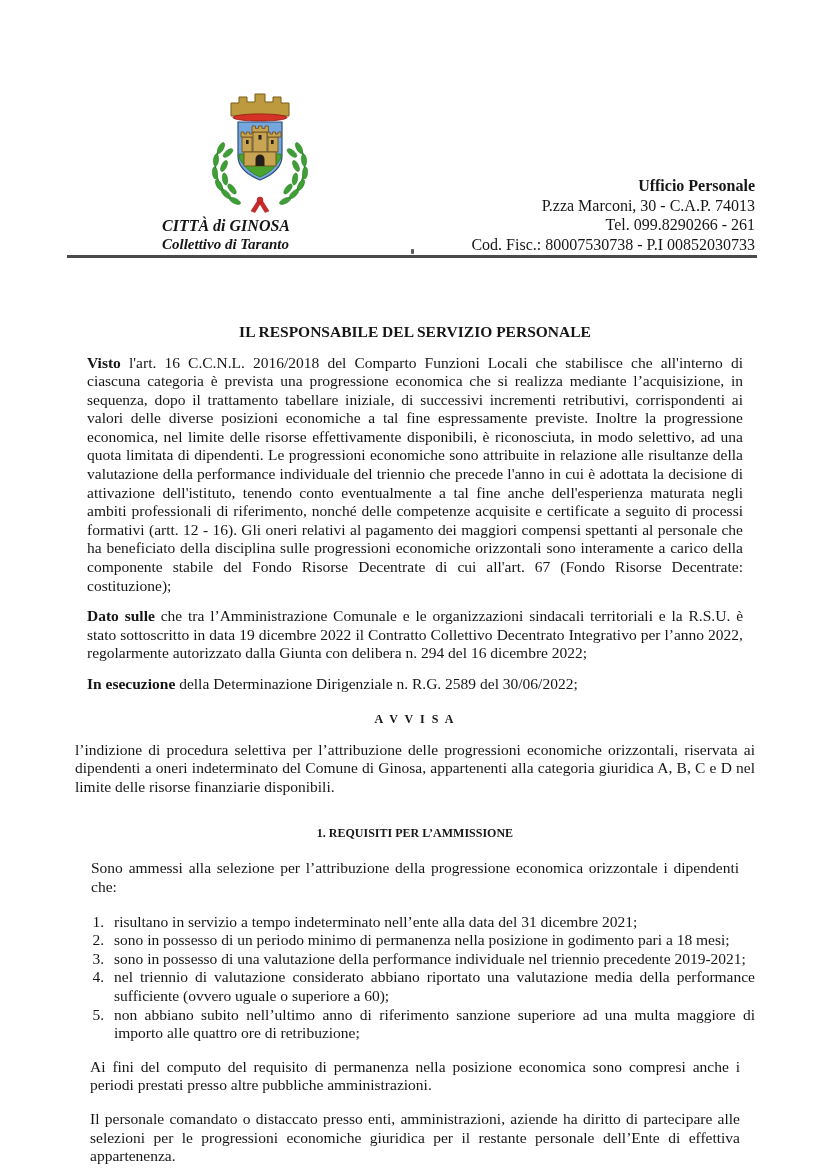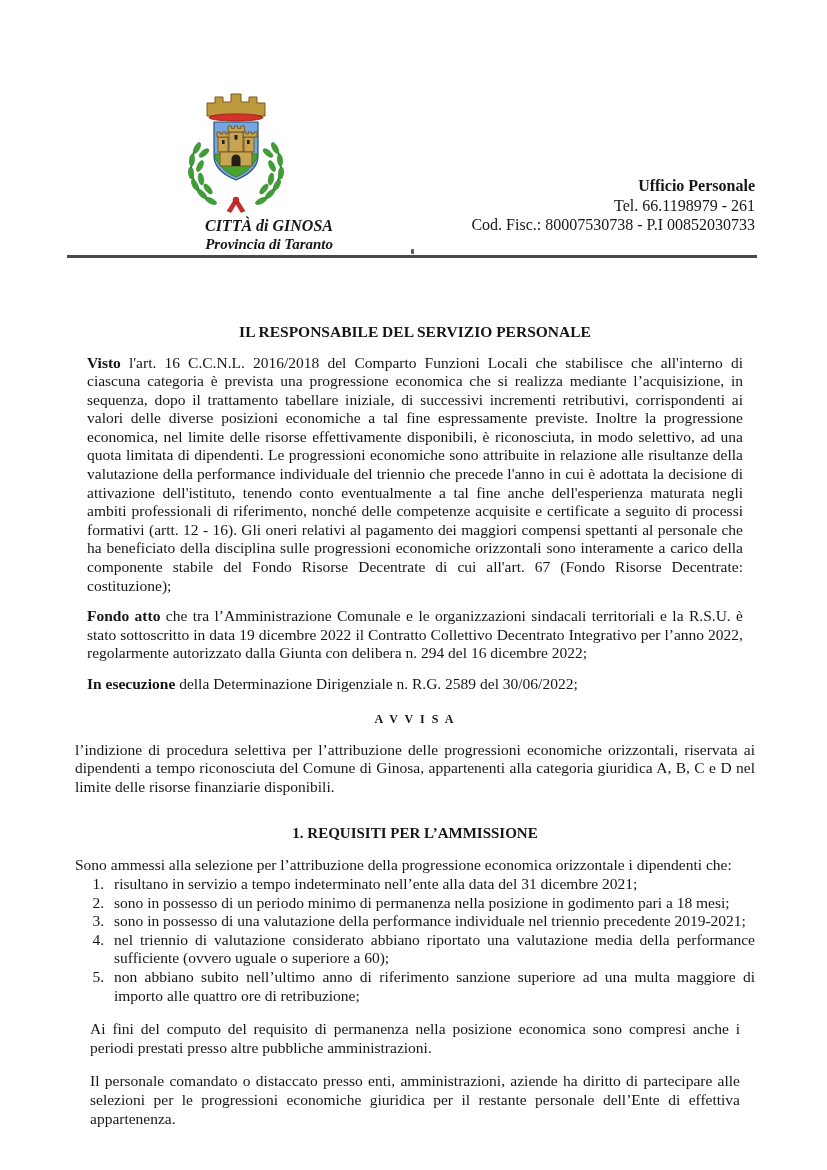--- a/index.html
+++ b/index.html
@@ -7,22 +7,22 @@
     position:relative;
     width:827px;height:1170px;
     background:#ffffff;
     margin:0 auto;
     font-family:"Liberation Serif","DejaVu Serif",serif;
     color:#161616;
     overflow:hidden;
   }
   
   .crest-block{
-    position:absolute;left:138px;top:90px;width:195px;
-    text-align:right;
+    position:absolute;left:162px;top:90px;width:195px;
+    text-align:left;
   }
   .crest-block svg{display:block;margin:0 auto 2px auto;}
   .org-name{font-size:16px;font-weight:bold;font-style:italic;line-height:19px;}
   .org-subtitle{font-size:15px;font-weight:bold;font-style:italic;line-height:18px;}
   .office-block{
     position:absolute;right:72px;top:176px;
     text-align:right;font-size:16px;line-height:19.5px;
   }
   .office-name{font-weight:bold;}
   .rule{
@@ -46,23 +46,23 @@
   .recitals{margin-top:10px;}
   .recital{margin:12px;}
   .recital b{font-weight:bold;}
   .avvisa{
     margin:16px 0 12px 0;
     font-size:12px;font-weight:bold;text-align:center;letter-spacing:2px;line-height:19px;
   }
   .avvisa-text{margin:0;}
   .section-heading{
     margin:28px 0 13px 0;
-    font-size:15px;font-weight:bold;text-align:center;line-height:19px;
+    font-size:12px;font-weight:bold;text-align:center;line-height:19px;
   }
-  .intro{margin:0;}
+  .intro{margin:16px;}
   ol.req-list{margin:0;padding:0 0 0 33px;}
   ol.req-list li{text-align:justify;padding-left:6px;line-height:18.6px;}
   .note{margin:15px;}
 </style>
 </head>
 <body>
 
 <div class="page">
 
   <div class="crest-block">
@@ -116,47 +116,48 @@
         <ellipse cx="87" cy="99" rx="6" ry="2.6" transform="rotate(128 87 99)"></ellipse>
       </g>
 
       <g stroke="#8c1c14" stroke-width="0.5" fill="#cc2a2a">
         <path d="M57 110 l-7 11 l4 1.5 l6 -10 z"></path>
         <path d="M61 110 l7 11 l-4 1.5 l-6 -10 z"></path>
         <circle cx="59" cy="110" r="3"></circle>
       </g>
     </svg>
     <div class="org-name">CITTÀ di GINOSA</div>
-    <div class="org-subtitle">Provincia di Taranto</div>
+    <div class="org-subtitle">Collettivo di Taranto</div>
   </div>
 
   <div class="office-block">
     <div class="office-name">Ufficio Personale</div>
-    <div>Tel. 66.1198979 - 261</div>
+    <div>P.zza Marconi, 30 - C.A.P. 74013</div>
+    <div>Tel. 099.8290266 - 261</div>
     <div>Cod. Fisc.: 80007530738 - P.I 00852030733</div>
   </div>
 
   <div class="rule">
     <span class="nick"></span>
   </div>
 
   <main class="content">
 
 
     <h2 class="doc-subtitle">IL RESPONSABILE DEL SERVIZIO PERSONALE</h2>
 
     <div class="recitals">
       <p class="recital"><b>Visto</b><span> l'art. 16 C.C.N.L. 2016/2018 del Comparto Funzioni Locali che stabilisce che all'interno di ciascuna categoria è prevista una progressione economica che si realizza mediante l’acquisizione, in sequenza, dopo il trattamento tabellare iniziale, di successivi incrementi retributivi, corrispondenti ai valori delle diverse posizioni economiche a tal fine espressamente previste. Inoltre la progressione economica, nel limite delle risorse effettivamente disponibili, è riconosciuta, in modo selettivo, ad una quota limitata di dipendenti. Le progressioni economiche sono attribuite in relazione alle risultanze della valutazione della performance individuale del triennio che precede l'anno in cui è adottata la decisione di attivazione dell'istituto, tenendo conto eventualmente a tal fine anche dell'esperienza maturata negli ambiti professionali di riferimento, nonché delle competenze acquisite e certificate a seguito di processi formativi (artt. 12 - 16). Gli oneri relativi al pagamento dei maggiori compensi spettanti al personale che ha beneficiato della disciplina sulle progressioni economiche orizzontali sono interamente a carico della componente stabile del Fondo Risorse Decentrate di cui all'art. 67 (Fondo Risorse Decentrate: costituzione);</span></p>
-      <p class="recital"><b>Fondo atto</b><span> che tra l’Amministrazione Comunale e le organizzazioni sindacali territoriali e la R.S.U. è stato sottoscritto in data 19 dicembre 2022 il Contratto Collettivo Decentrato Integrativo per l’anno 2022, regolarmente autorizzato dalla Giunta con delibera n. 294 del 16 dicembre 2022;</span></p>
+      <p class="recital"><b>Dato sulle</b><span> che tra l’Amministrazione Comunale e le organizzazioni sindacali territoriali e la R.S.U. è stato sottoscritto in data 19 dicembre 2022 il Contratto Collettivo Decentrato Integrativo per l’anno 2022, regolarmente autorizzato dalla Giunta con delibera n. 294 del 16 dicembre 2022;</span></p>
       <p class="recital"><b>In esecuzione</b><span> della Determinazione Dirigenziale n. R.G. 2589 del 30/06/2022;</span></p>
     </div>
 
     <h3 class="avvisa">A V V I S A</h3>
 
-    <p class="avvisa-text">l’indizione di procedura selettiva per l’attribuzione delle progressioni economiche orizzontali, riservata ai dipendenti a tempo riconosciuta del Comune di Ginosa, appartenenti alla categoria giuridica A, B, C e D nel limite delle risorse finanziarie disponibili.</p>
+    <p class="avvisa-text">l’indizione di procedura selettiva per l’attribuzione delle progressioni economiche orizzontali, riservata ai dipendenti a oneri indeterminato del Comune di Ginosa, appartenenti alla categoria giuridica A, B, C e D nel limite delle risorse finanziarie disponibili.</p>
 
     <h3 class="section-heading">1. REQUISITI PER L’AMMISSIONE</h3>
 
     <p class="intro">Sono ammessi alla selezione per l’attribuzione della progressione economica orizzontale i dipendenti che:</p>
 
     <ol class="req-list">
       <li>risultano in servizio a tempo indeterminato nell’ente alla data del 31 dicembre 2021;</li>
       <li>sono in possesso di un periodo minimo di permanenza nella posizione in godimento pari a 18 mesi;</li>
       <li>sono in possesso di una valutazione della performance individuale nel triennio precedente 2019-2021;</li>
       <li>nel triennio di valutazione considerato abbiano riportato una valutazione media della performance sufficiente (ovvero uguale o superiore a 60);</li>

